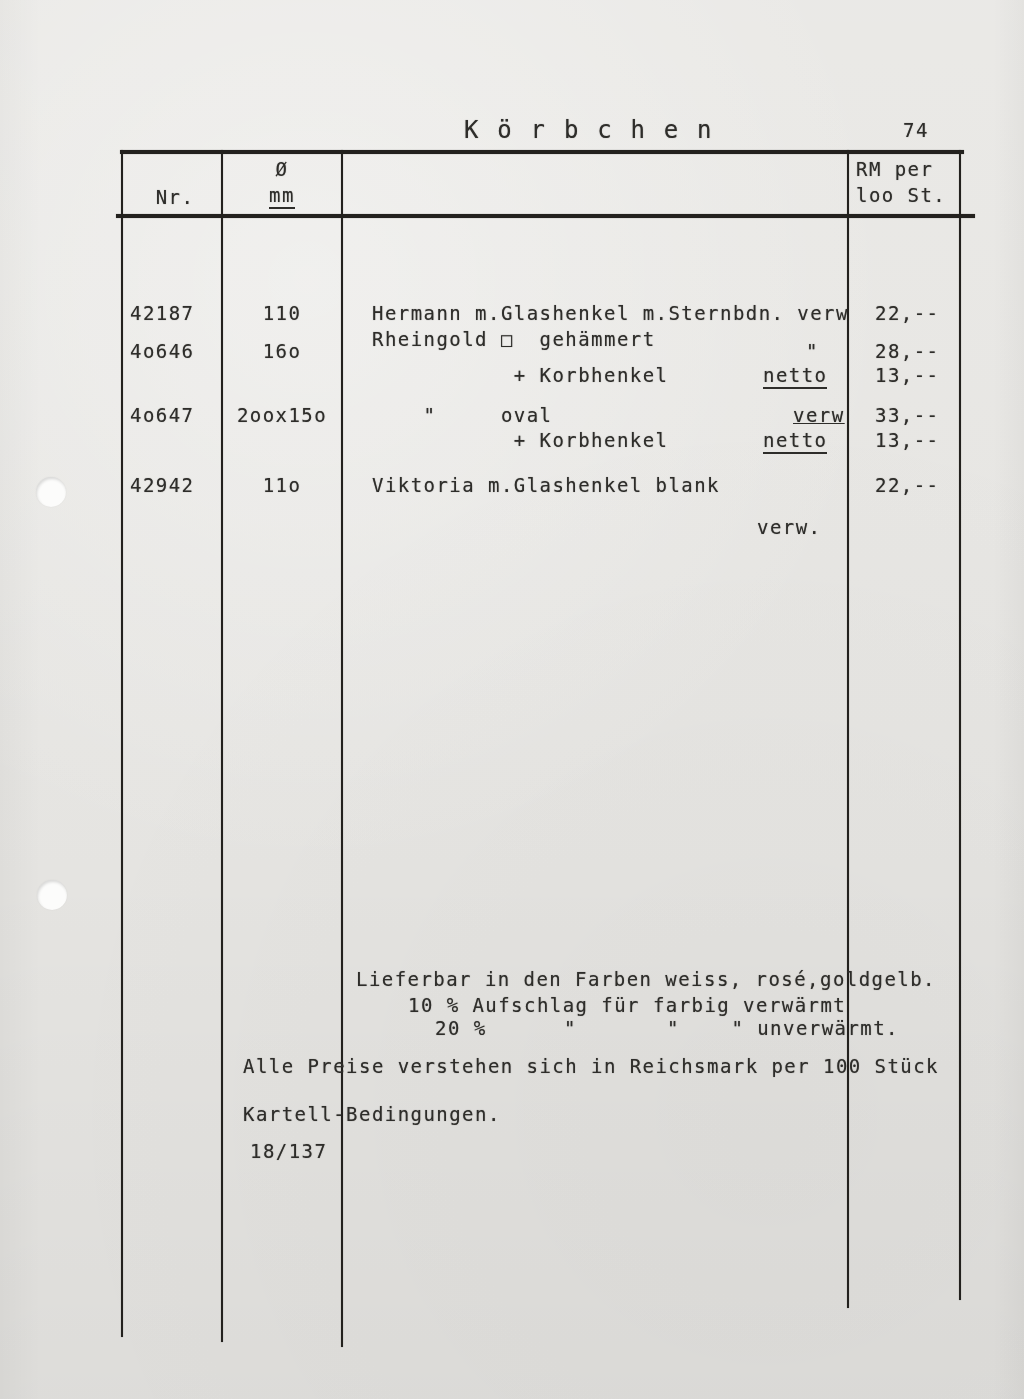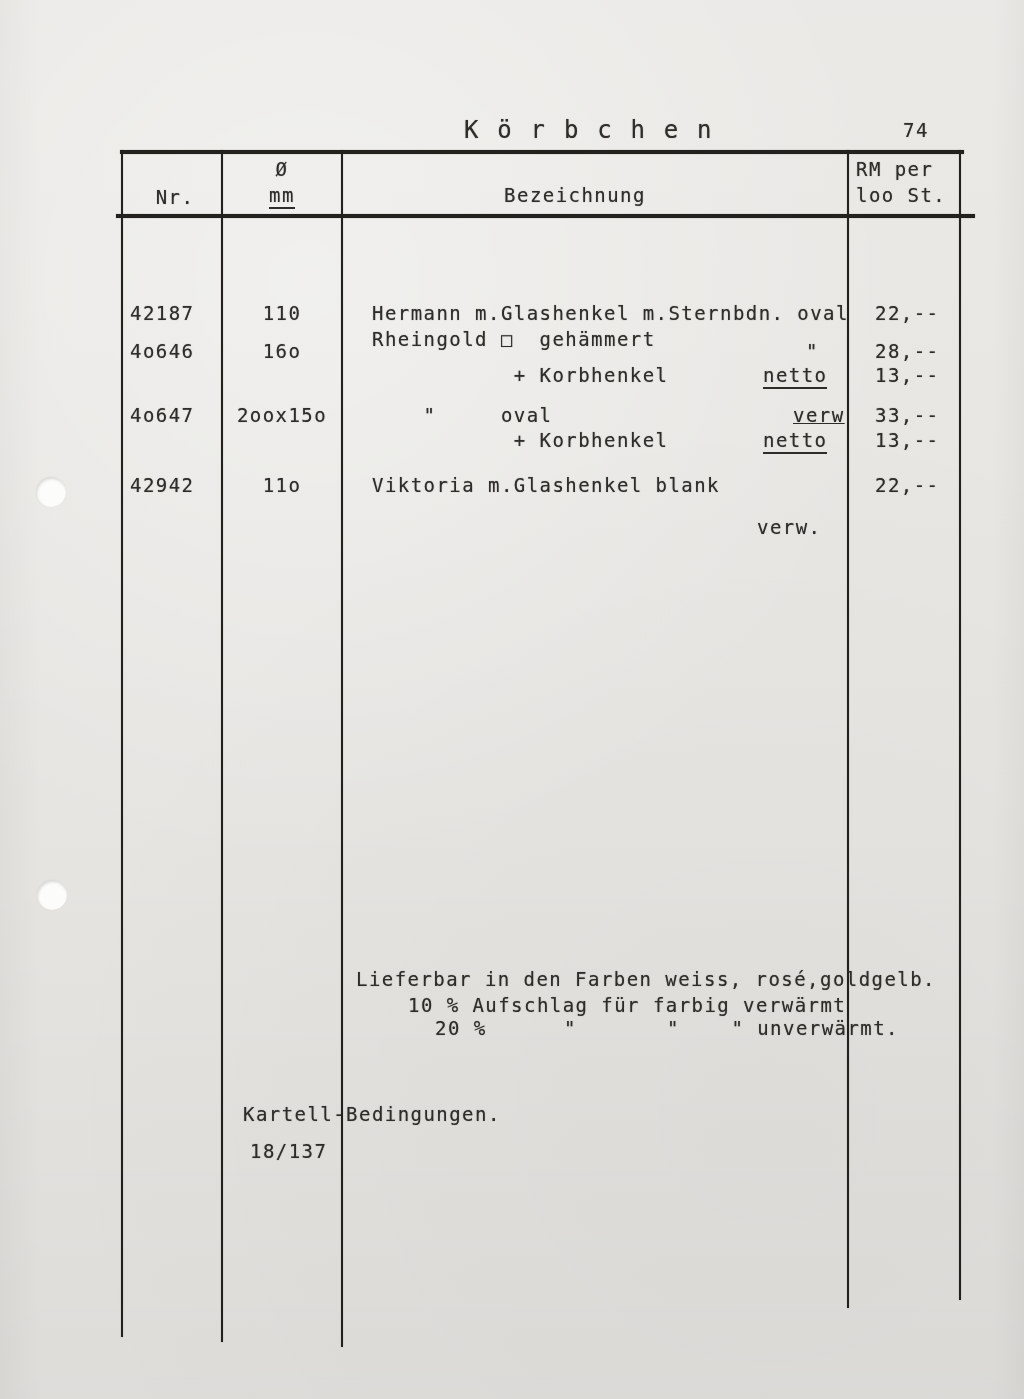--- a/index.html
+++ b/index.html
@@ -48,28 +48,27 @@
   <div class="hline" style="left:116px;top:214px;width:859px;"></div>
   <div class="vline" style="left:121px;top:150px;height:1187px;"></div>
   <div class="vline" style="left:221px;top:150px;height:1192px;"></div>
   <div class="vline" style="left:341px;top:150px;height:1197px;"></div>
   <div class="vline" style="left:847px;top:150px;height:1158px;"></div>
   <div class="vline" style="left:959px;top:150px;height:1150px;"></div>
 
   <div class="tw" style="left:121px;top:186px;width:108px;text-align:center;">Nr.</div>
   <div class="tw mmcell" style="top:158px;">Ø</div>
   <div class="tw mmcell" style="top:184px;"><span class="u">mm</span></div>
-  <div class="tw" style="left:342px;top:184px;width:466px;text-align:center;">Bezeichnung</div>
   <div class="tw" style="left:856px;top:158px;">RM per</div>
   <div class="tw" style="left:856px;top:184px;">loo St.</div>
 
   <div>
     <div class="tw nrcell" style="top:302px;">42187</div>
     <div class="tw mmcell" style="top:302px;">110</div>
-    <div class="tw desccell" style="top:302px;">Hermann m.Glashenkel m.Sternbdn. oval</div>
+    <div class="tw desccell" style="top:302px;">Hermann m.Glashenkel m.Sternbdn. verw</div>
     <div class="tw pricecell" style="top:302px;">22,--</div>
   </div>
 
   <div>
     <div class="tw nrcell" style="top:340px;">4o646</div>
     <div class="tw mmcell" style="top:340px;">16o</div>
     <div class="tw desccell" style="top:328px;">Rheingold □  gehämmert</div>
     <div class="tw" style="left:806px;top:340px;">"</div>
     <div class="tw pricecell" style="top:340px;">28,--</div>
   </div>
@@ -99,17 +98,18 @@
     <div class="tw mmcell" style="top:474px;">11o</div>
     <div class="tw desccell" style="top:474px;">Viktoria m.Glashenkel blank</div>
     <div class="tw" style="left:757px;top:474px;margin-top:42px;">verw.</div>
     <div class="tw pricecell" style="top:474px;">22,--</div>
   </div>
 
   <div class="tw" style="left:356px;top:968px;">Lieferbar in den Farben weiss, rosé,goldgelb.</div>
   <div class="tw" style="left:408px;top:994px;">10 % Aufschlag für farbig verwärmt</div>
   <div class="tw" style="left:435px;top:1017px;">20 %      "       "    " unverwärmt.</div>
 
+  <div class="tw" style="left:243px;top:1055px;">Alle Preise verstehen sich in Reichsmark per 100 Stück</div>
   <div class="tw" style="left:243px;top:1103px;">Kartell-Bedingungen.</div>
 
   <div class="tw" style="left:250px;top:1140px;">18/137</div>
 
 </div>
 
 </body></html>

